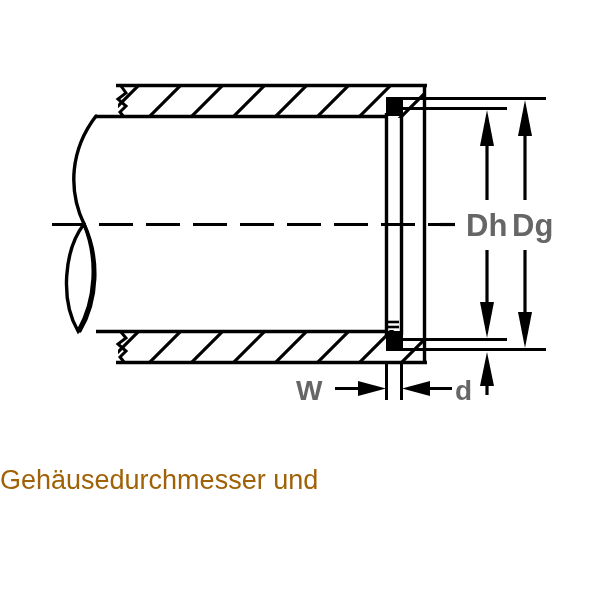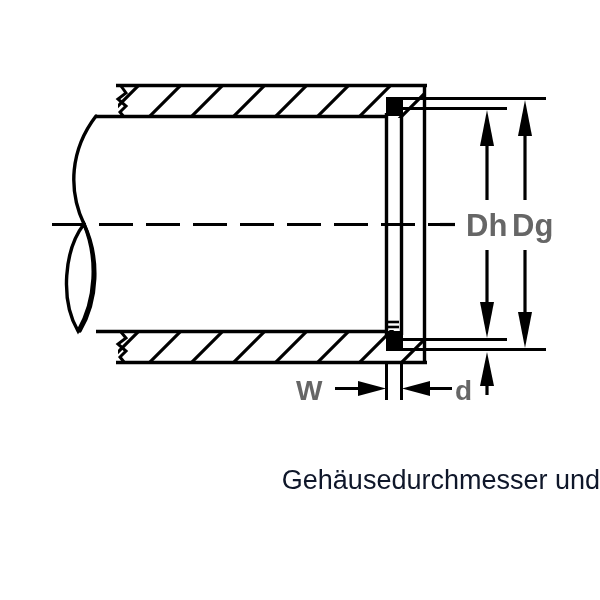--- a/index.html
+++ b/index.html
@@ -24,25 +24,25 @@
     top: 0;
     width: 600px;
     height: 600px;
     display: block;
   }
   .caption-block {
     position: absolute;
     left: 0;
     top: 462px;
     width: 600px;
-    text-align: right;
+    text-align: left;
     font-family: "Liberation Sans", sans-serif;
     font-size: 27px;
     line-height: 37px;
-    color: #0f172a;
+    color: #a16207;
     letter-spacing: 0px;
   }
   .caption-line {
     display: block;
   }
 </style>
 </head>
 <body>
 
 <div id="figure-root">

